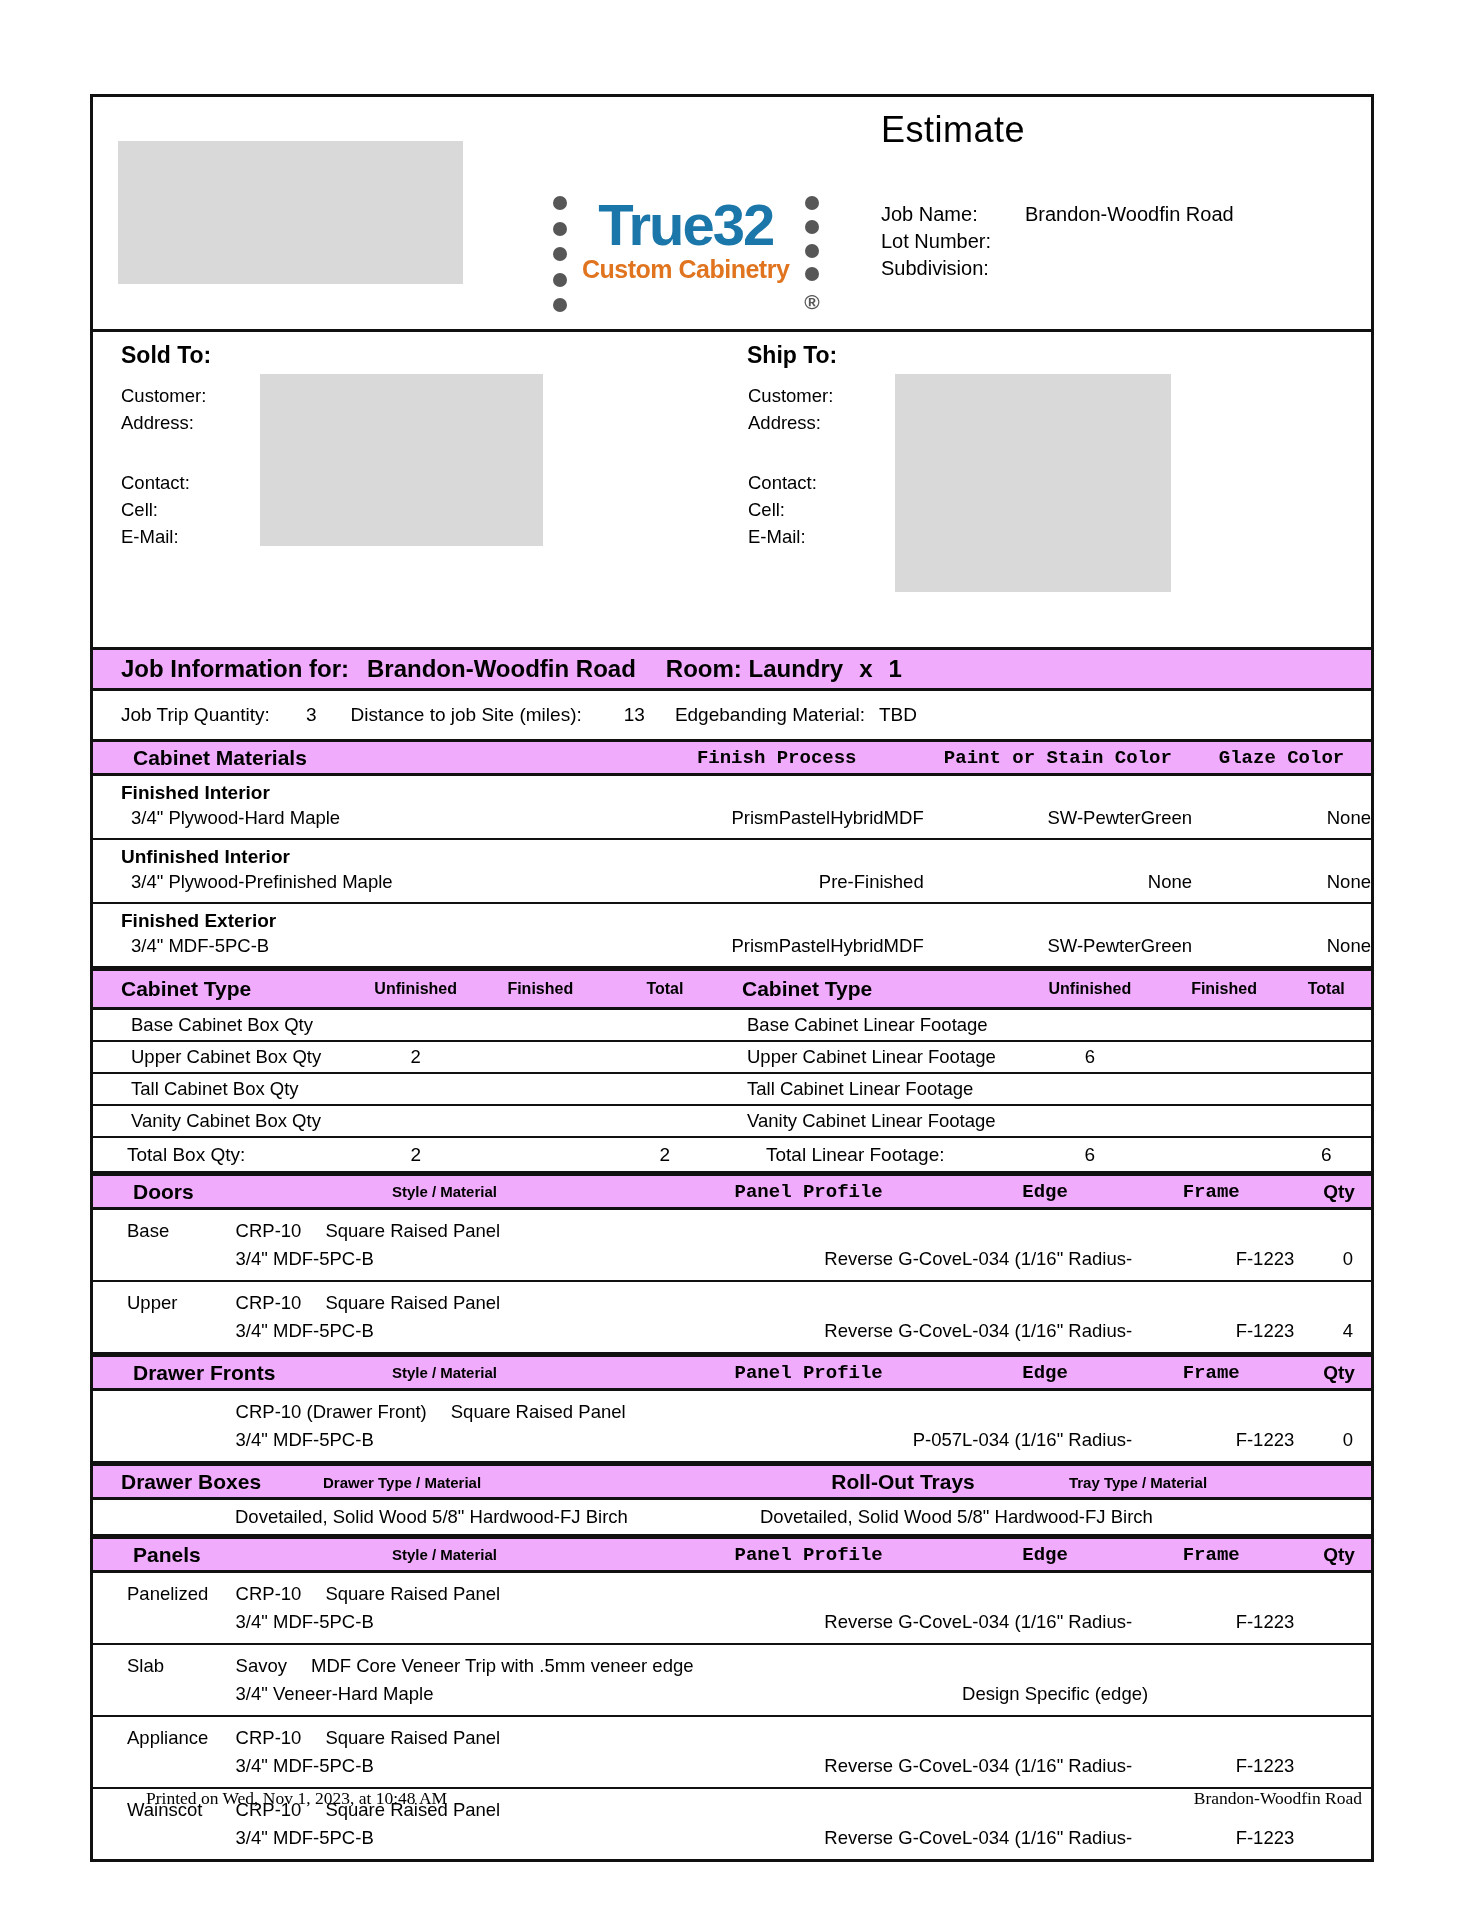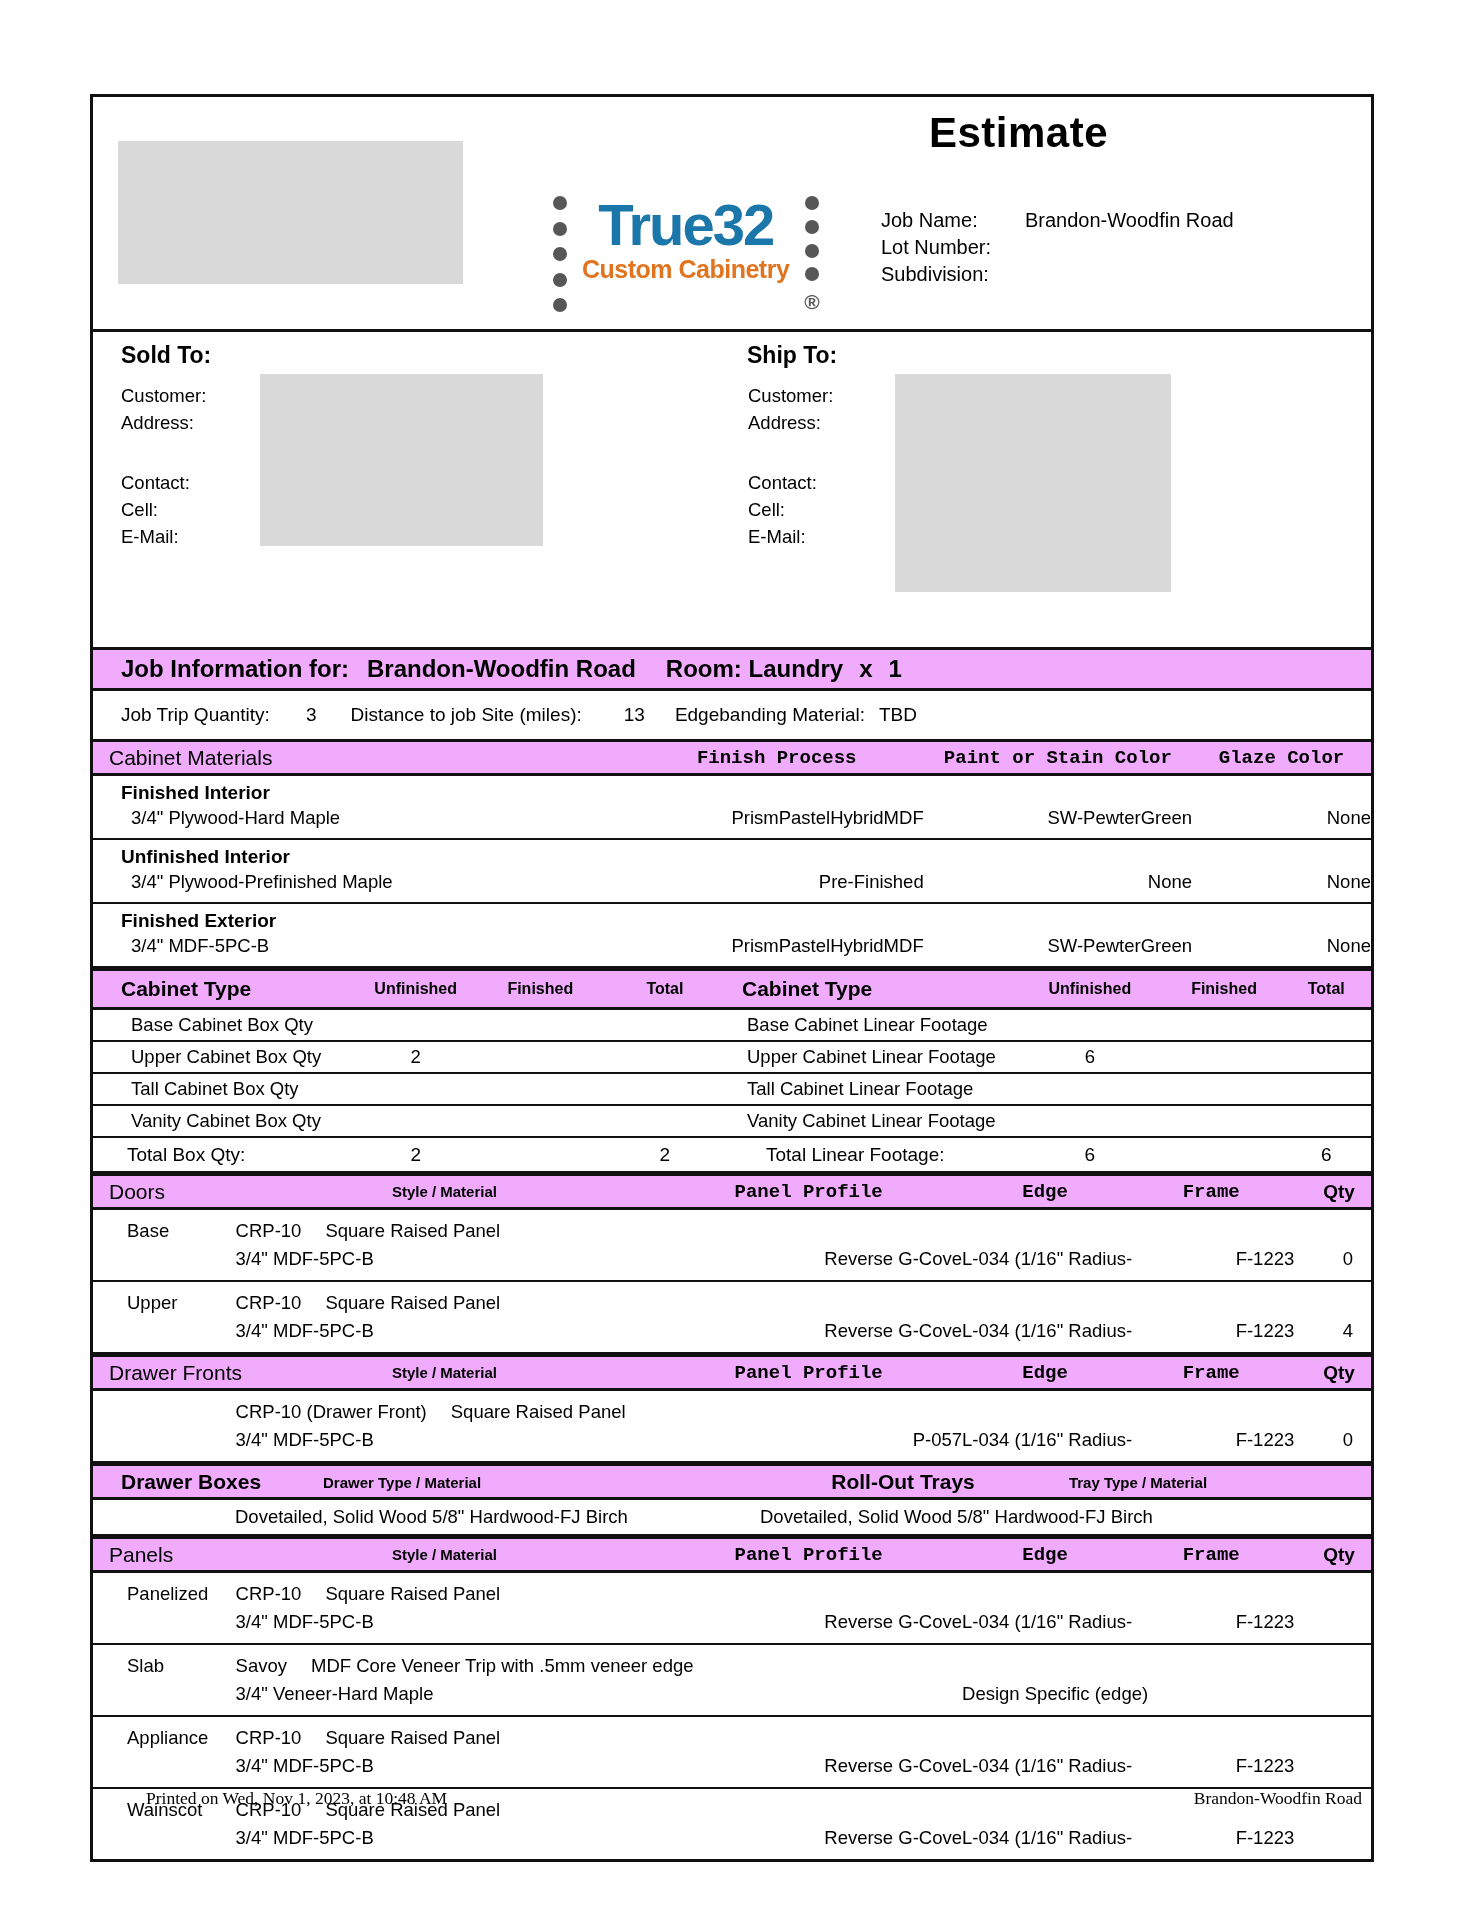--- a/index.html
+++ b/index.html
@@ -18,21 +18,21 @@
   .logo-placeholder { position: absolute; left: 25px; top: 44px; width: 345px; height: 143px; background: #d9d9d9; }
   .logo { position: absolute; left: 460px; top: 98px; display: flex; gap: 15px; height: 118px; }
   .dots-col { display: flex; flex-direction: column; justify-content: space-between; padding: 1px 0; }
   .dot { width: 14px; height: 14px; border-radius: 50%; background: #575757; }
   .logo-center { display: flex; flex-direction: column; align-items: center; }
   .logo-name { font-size: 58px; font-weight: bold; color: #1B77A9; letter-spacing: -2px; line-height: 60px; }
   .logo-sub { font-size: 25px; font-weight: bold; color: #E0741F; line-height: 28px; letter-spacing: -0.5px; }
   .logo-right { display: flex; flex-direction: column; justify-content: space-between; align-items: center; padding: 1px 0; }
   .reg-mark { font-size: 21px; color: #575757; line-height: 21px; font-weight: bold; }
   .header-right { position: absolute; left: 788px; top: 12px; }
-  .doc-title { font-size: 42px; font-weight: bold; letter-spacing: 0.5px; margin-left: 48px; }
+  .doc-title { font-size: 36px; font-weight: normal; letter-spacing: 0.5px; }
   .job-fields { margin-top: 50px; font-size: 20px; line-height: 27px; }
   .job-field-row { display: flex; }
   .job-label { width: 144px; flex: 0 0 auto; }
 
   
   .parties { position: relative; height: 318px; border-top: 3px solid #111; display: flex; }
   .party { position: relative; width: 50%; }
   .party-heading { font-size: 23px; font-weight: bold; padding: 10px 0 13px 28px; }
   .party.ship .party-heading { padding-left: 15px; }
   .party-fields { padding-left: 28px; font-size: 18.5px; line-height: 27px; }
@@ -52,21 +52,21 @@
   .ji-count { margin-left: 16px; }
 
   .job-trip { height: 48px; display: flex; align-items: center; font-size: 19px; white-space: nowrap; }
   .jt-l1 { margin-left: 28px; } .jt-v1 { margin-left: 36px; }
   .jt-l2 { margin-left: 34px; } .jt-v2 { margin-left: 42px; }
   .jt-l3 { margin-left: 30px; } .jt-v3 { margin-left: 14px; }
 
   
   .grid-materials { display: grid; grid-template-columns: 42% 23% 21% 14%; align-items: center; }
   .mat-bar { height: 37px; }
-  .sec-title { font-size: 21px; font-weight: normal; padding-left: 16px; white-space: nowrap; }
+  .sec-title { font-size: 21px; font-weight: bold; padding-left: 40px; white-space: nowrap; }
   .h-col { font-size: 19px; font-weight: bold; text-align: center; white-space: nowrap; font-family: Liberation Mono, monospace; }
   .material-group { border-bottom: 2px solid #111; padding: 4px 0 7px; }
   .group-title { font-size: 19px; font-weight: bold; padding-left: 28px; line-height: 25px; }
   .group-values { font-size: 18.5px; line-height: 26px; }
   .cell-material { padding-left: 38px; white-space: nowrap; }
   .cell-center { text-align: right; white-space: nowrap; }
 
   
   .cabtype-bar { height: 42px; display: flex; align-items: center; }
   .cab-half { width: 50%; display: grid; align-items: center; }

